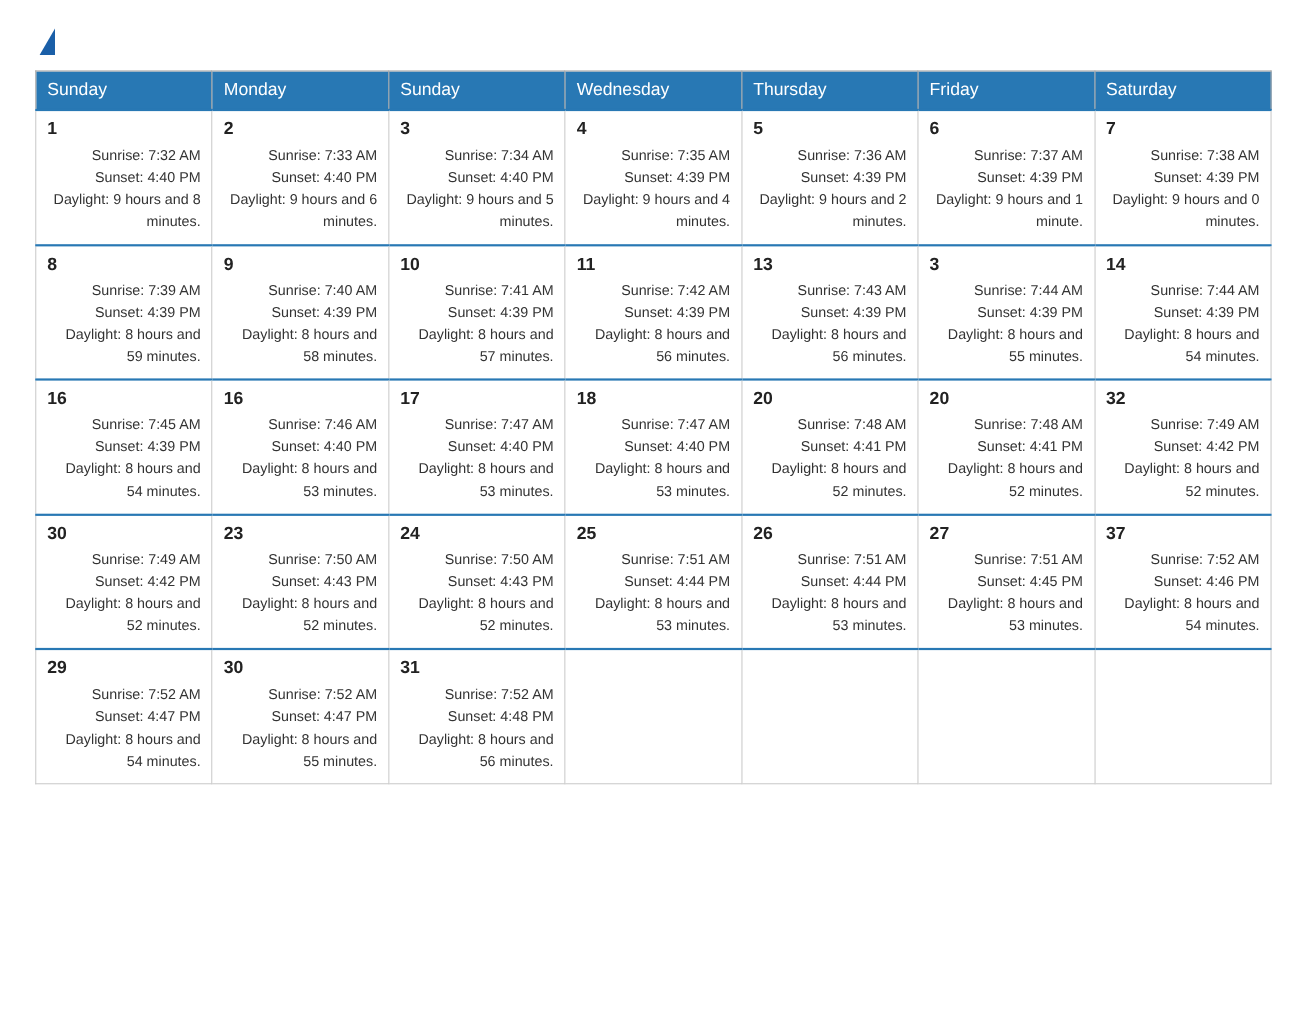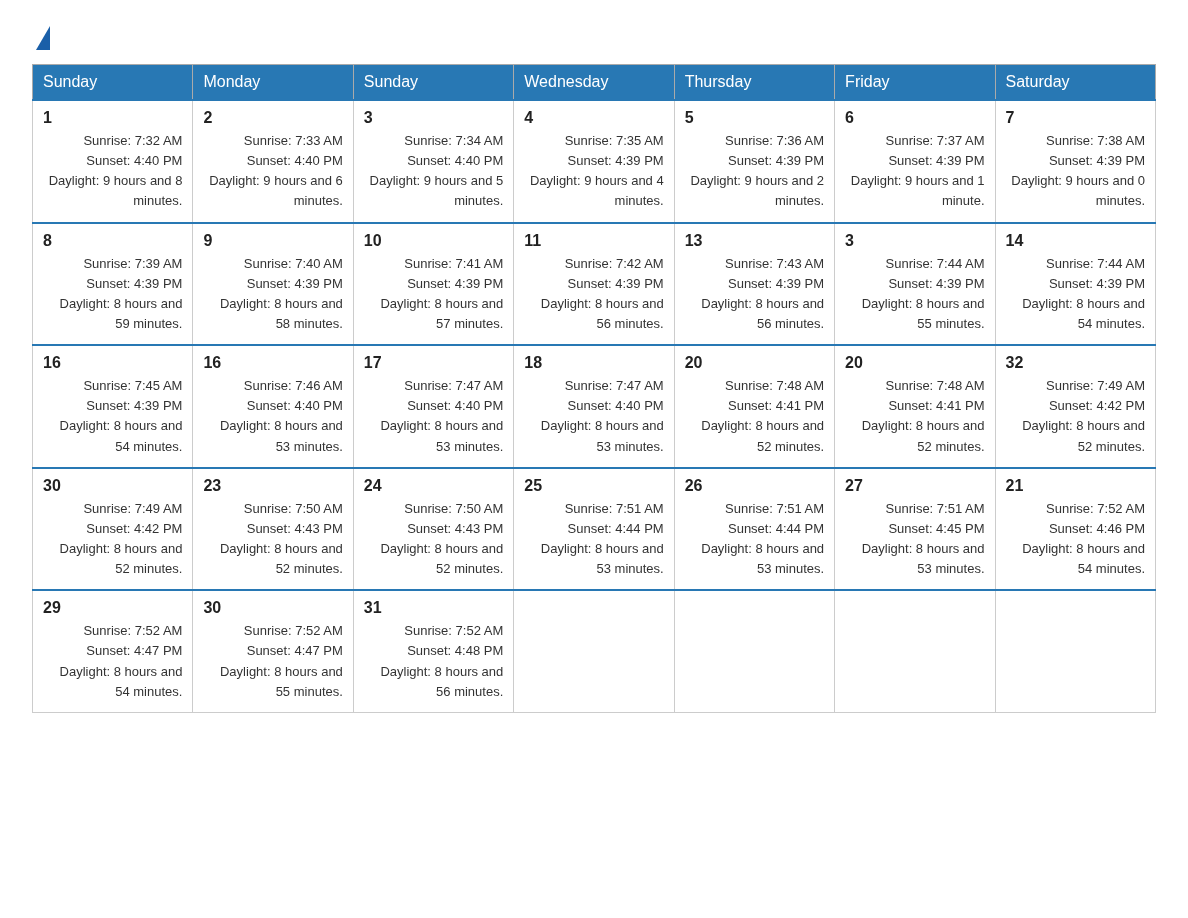--- a/index.html
+++ b/index.html
@@ -351,21 +351,21 @@
       </td>
         <td>
         <span class="day-number">27</span>
         <div class="day-info">
           Sunrise: 7:51 AM<br>
           Sunset: 4:45 PM<br>
           Daylight: 8 hours and 53 minutes.
         </div>
       </td>
         <td>
-        <span class="day-number">21</span>
+        <span class="day-number">37</span>
         <div class="day-info">
           Sunrise: 7:52 AM<br>
           Sunset: 4:46 PM<br>
           Daylight: 8 hours and 54 minutes.
         </div>
       </td>
       </tr>
       <tr>
         <td>
         <span class="day-number">29</span>

